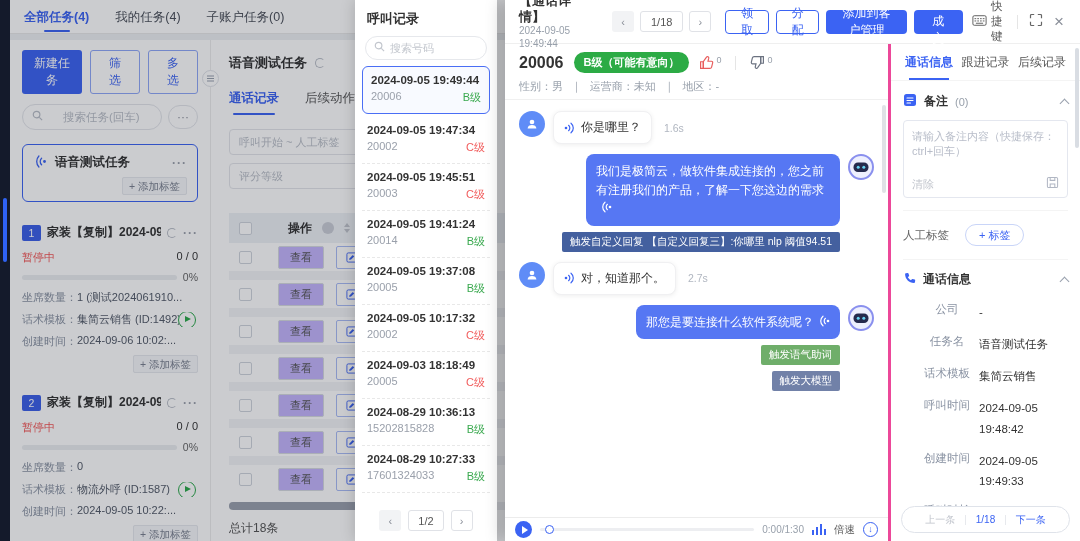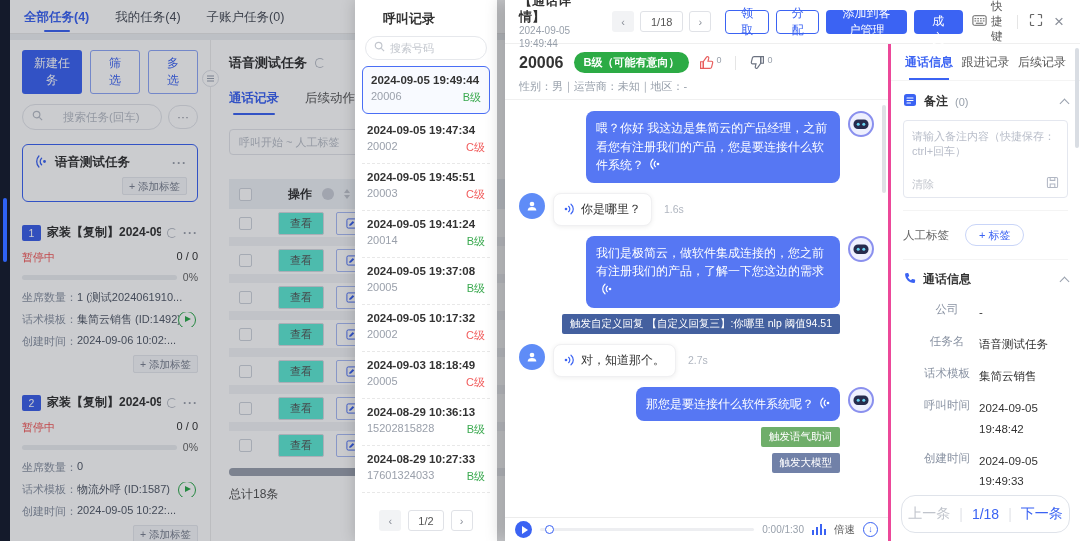--- a/index.html
+++ b/index.html
@@ -66,31 +66,31 @@
   .tbl-head { margin-top:24px; height:30px; background:#eef1f5; display:flex; align-items:center; gap:10px; padding:0 10px; }
   .op { font-weight:700; font-size:12px; color:#333; margin-left:26px; }
   .circle-badge { width:12px; height:12px; border-radius:50%; background:#c9cdd6; }
   .sort { display:inline-flex; flex-direction:column; gap:2px; }
   .sort i { width:0; height:0; border-left:3.5px solid transparent; border-right:3.5px solid transparent; }
   .sort .up { border-bottom:4px solid #c0c4cc; }
   .sort .dn { border-top:4px solid #c0c4cc; }
   .tbl-body { background:#f3f4f7; }
   .t-row { background:#fff; height:28px; margin-bottom:9px; display:flex; align-items:center; gap:12px; padding:0 10px; }
   .cbx { width:13px; height:13px; border:1px solid #cfd4dc; border-radius:2px; background:#fff; flex:none; }
-  .btn-view { border:1px solid #d6dae1; color:#555; font-size:11px; padding:3px 11px; background:#5eead4; border-radius:2px; margin-left:14px; cursor:pointer; }
+  .btn-view { border:1px solid #d6dae1; color:#555; font-size:11px; padding:3px 11px; background:#c4b5fd; border-radius:2px; margin-left:14px; cursor:pointer; }
   .btn-note { border:1px solid #a9bbf5; color:#3b63f3; font-size:11px; padding:3px 9px; background:#fff; border-radius:2px; display:inline-flex; gap:4px; align-items:center; cursor:pointer; }
   .h-scroll { height:8px; background:#eceef1; border-radius:4px; margin:8px 10px 0 0; position:relative; }
   .h-thumb { position:absolute; left:0; top:0; height:8px; width:235px; background:#9aa1ad; border-radius:4px; }
   .total { margin-top:10px; font-size:12px; color:#555; }
 
   .dim { position:absolute; left:0; top:0; width:505px; height:541px; background:rgba(16,22,37,0.22); z-index:20; }
 
   
   .drawer { position:absolute; left:355px; top:0; width:142px; height:541px; background:#fff; z-index:30; box-shadow:0 0 14px rgba(0,0,0,0.18); display:flex; flex-direction:column; }
-  .d-title { font-size:13px; font-weight:700; color:#333; padding:10px 28px 8px; }
+  .d-title { font-size:13px; font-weight:700; color:#333; padding:10px 12px 8px; }
   .d-search { margin:0 10px 6px; height:24px; border:1px solid #e6e8ec; border-radius:12px; display:flex; align-items:center; gap:5px; padding:0 8px; }
   .d-search input { border:none; outline:none; width:100%; font-size:11px; background:transparent; color:#555; }
   .d-search input::placeholder { color:#c2c6cd; }
   .d-list { flex:1; padding:0 7px; overflow:hidden; }
   .d-item { padding:7px 5px 8px; border-top:1px dashed #e8e8e8; cursor:pointer; }
   .d-item:first-child { border-top:none; }
   .d-item.selected { border:1px solid #4a6ef5; border-radius:6px; background:#f8faff; padding:7px 8px 8px; margin-bottom:3px; }
   .d-item.selected + .d-item { border-top:none; }
   .d-time { font-size:11.5px; color:#333; font-weight:700; white-space:nowrap; }
   .d-sub { display:flex; justify-content:space-between; margin-top:4px; font-size:11px; }
@@ -117,21 +117,21 @@
   .close-x { font-size:17px; color:#8a8f99; margin:0 6px 0 4px; cursor:pointer; line-height:1; }
   .push { margin-left:auto; }
 
   .info-row { height:56px; border-bottom:1px solid #f0f0f0; padding:8px 14px 0; position:relative; }
   .i-line1 { display:flex; align-items:center; gap:10px; }
   .i-num { font-size:16px; font-weight:700; color:#333; }
   .pill { background:#2cab45; color:#fff; font-size:11px; font-weight:700; border-radius:11px; padding:3px 10px; }
   .thumb { display:flex; align-items:flex-start; gap:2px; cursor:pointer; }
   .thumb sup { font-size:9px; color:#98a0ab; }
   .flip180 { transform:rotate(180deg); display:inline-flex; }
-  .i-line2 { margin-top:6px; font-size:11px; color:#98a0ab; display:flex; gap:0; }
+  .i-line2 { margin-top:6px; font-size:11px; color:#98a0ab; display:flex; gap:8px; }
   .i-actions { position:absolute; right:14px; top:9px; display:flex; gap:20px; }
   .act { display:flex; flex-direction:column; align-items:center; gap:4px; font-size:11px; color:#555; cursor:pointer; }
   .act.green { color:#2bb25a; }
 
   .chat-col { position:absolute; left:0; top:101px; bottom:0; width:383px; }
   .chat { position:absolute; left:0; right:0; top:0; bottom:24px; padding:10px 14px 0; overflow:hidden; }
   .r-scroll-chat { position:absolute; right:2px; top:4px; width:4px; height:88px; background:#dfe2e6; border-radius:2px; }
   .m-row { display:flex; margin-bottom:10px; align-items:flex-start; }
   .m-row.bot { justify-content:flex-end; }
   .bub-bot { background:#5677f3; color:#fff; font-size:12px; line-height:1.55; padding:8px 10px; border-radius:8px; max-width:254px; }
@@ -174,21 +174,21 @@
   .note-foot { position:absolute; left:8px; right:8px; bottom:5px; display:flex; justify-content:space-between; align-items:center; }
   .clear { font-size:11px; color:#c0c4cc; cursor:pointer; }
   .hr { height:1px; background:#f4f4f4; margin-top:12px; }
   .manual-row { display:flex; align-items:center; gap:16px; padding:13px 12px 0; }
   .man-lb { font-size:11.5px; color:#666; }
   .add-label-btn { border:1px solid #c9d5f8; color:#3b63f3; font-size:11px; border-radius:12px; padding:2.5px 13px; background:#fff; cursor:pointer; }
   .fields { padding:2px 12px 0; }
   .fld { display:flex; margin-top:12px; font-size:11.5px; }
   .fl { width:64px; color:#8a93a3; flex:none;text-align:center; }
   .fv { color:#333; line-height:1.75; }
-  .r-pager { position:absolute; left:10px; right:10px; bottom:8px; height:38px; border:1px solid #dfe3ea; border-radius:14px; display:flex; align-items:center; justify-content:center; gap:9px; font-size:14px; background:#fff; }
+  .r-pager { position:absolute; left:10px; right:10px; bottom:8px; height:27px; border:1px solid #dfe3ea; border-radius:14px; display:flex; align-items:center; justify-content:center; gap:9px; font-size:10px; background:#fff; }
   .rp-prev { color:#c0c4cc; cursor:pointer; }
   .rp-cur { color:#3b63f3; }
   .rp-next { color:#3b63f3; cursor:pointer; }
   .rp-sep { color:#e3e5ea; }
   .r-scroll { position:absolute; right:1px; top:48px; width:4px; height:100px; background:#d9dde3; border-radius:2px; z-index:41; }
 </style>
 </head>
 <body>
 
 <div class="stage">
@@ -309,20 +309,21 @@
         <div class="mid-title">
           <span>语音测试任务</span>
           <span class="refresh"></span>
         </div>
         <div class="mid-tabs" id="midTabs">
             <div class="mtab active">通话记录</div>
             <div class="mtab">后续动作配置</div>
           </div>
         <div class="filters">
           <div class="inp">呼叫开始  ~  人工标签</div>
+          <div class="inp" style="width:132px">评分等级</div>
         </div>
         <div class="tbl-head">
           <span class="cbx"></span>
           <span class="op">操作</span>
           <span class="circle-badge"></span>
           <span class="sort">
               <i class="up"></i>
               <i class="dn"></i>
             </span>
         </div>
@@ -591,33 +592,20 @@
           <div class="act">
             <span><span class="dots" style="font-size:13px;line-height:15px">···</span></span>
             <span>更多</span>
           </div>
         </div>
     </div>
 
     <div class="chat-col">
       <div class="chat" id="chatList">
         <div class="r-scroll-chat"></div>
-      <div class="m-row bot">
-            <span class="bub-bot">喂？你好 我这边是集简云的产品经理，之前看您有注册我们的产品，您是要连接什么软件系统？<svg class="spk flip" width="11" height="12" viewBox="0 0 11 12" style="color:#fff">
-                <circle cx="2" cy="6" r="1.3" fill="currentColor"></circle>
-                <path d="M4.6 3.3 A3.6 3.6 0 0 1 4.6 8.7 M7 1.2 A6.2 6.2 0 0 1 7 10.8" fill="none" stroke="currentColor" stroke-width="1.2" stroke-linecap="round"></path>
-              </svg></span>
-            <span class="bot-ava">
-              <svg width="16" height="12" viewBox="0 0 16 12">
-                <rect x="0.5" y="1.5" width="15" height="9.5" rx="4.5" fill="#262b4d"></rect>
-                <circle cx="5.2" cy="6.2" r="1.5" fill="#67d4f2"></circle>
-                <circle cx="10.8" cy="6.2" r="1.5" fill="#67d4f2"></circle>
-              </svg>
-            </span>
-          </div>
           <div class="m-row user">
             <span class="user-ava">
               <svg width="14" height="14" viewBox="0 0 24 24" fill="#fff">
                 <circle cx="12" cy="8.5" r="4"></circle>
                 <path d="M4.5 19.5c0-4 3.5-6 7.5-6s7.5 2 7.5 6z"></path>
               </svg>
             </span>
             <span class="bub-user"><span class="uspk">
                 <svg width="11" height="12" viewBox="0 0 11 12">
                   <circle cx="2" cy="6" r="1.3" fill="currentColor"></circle>

